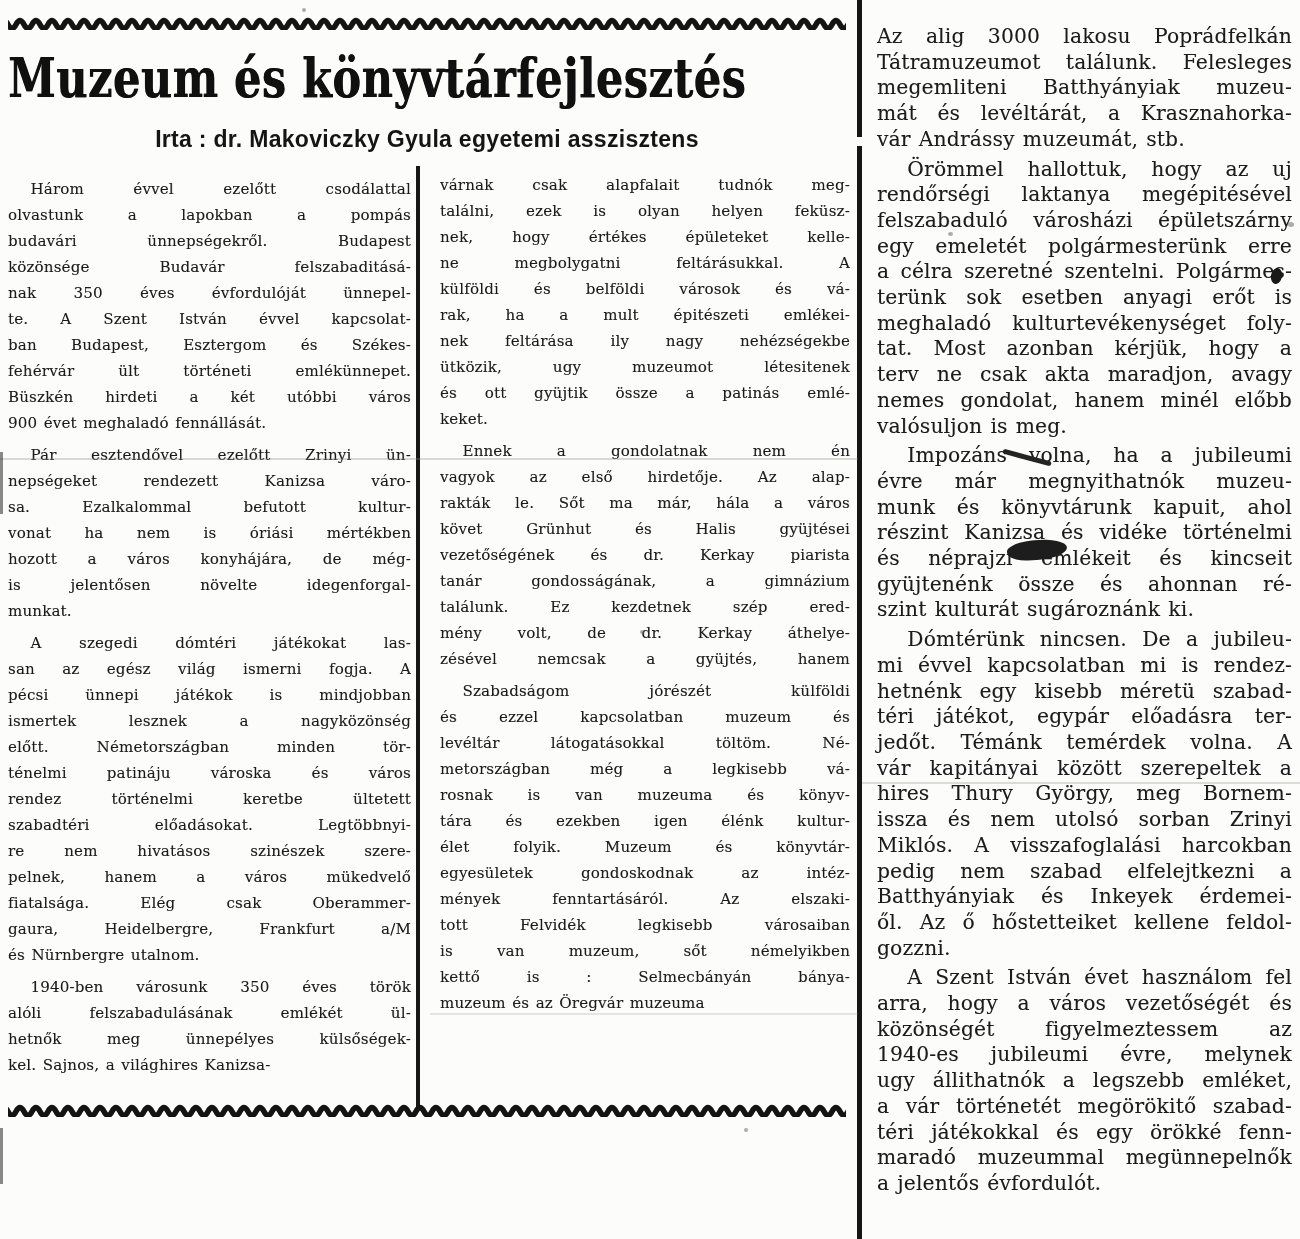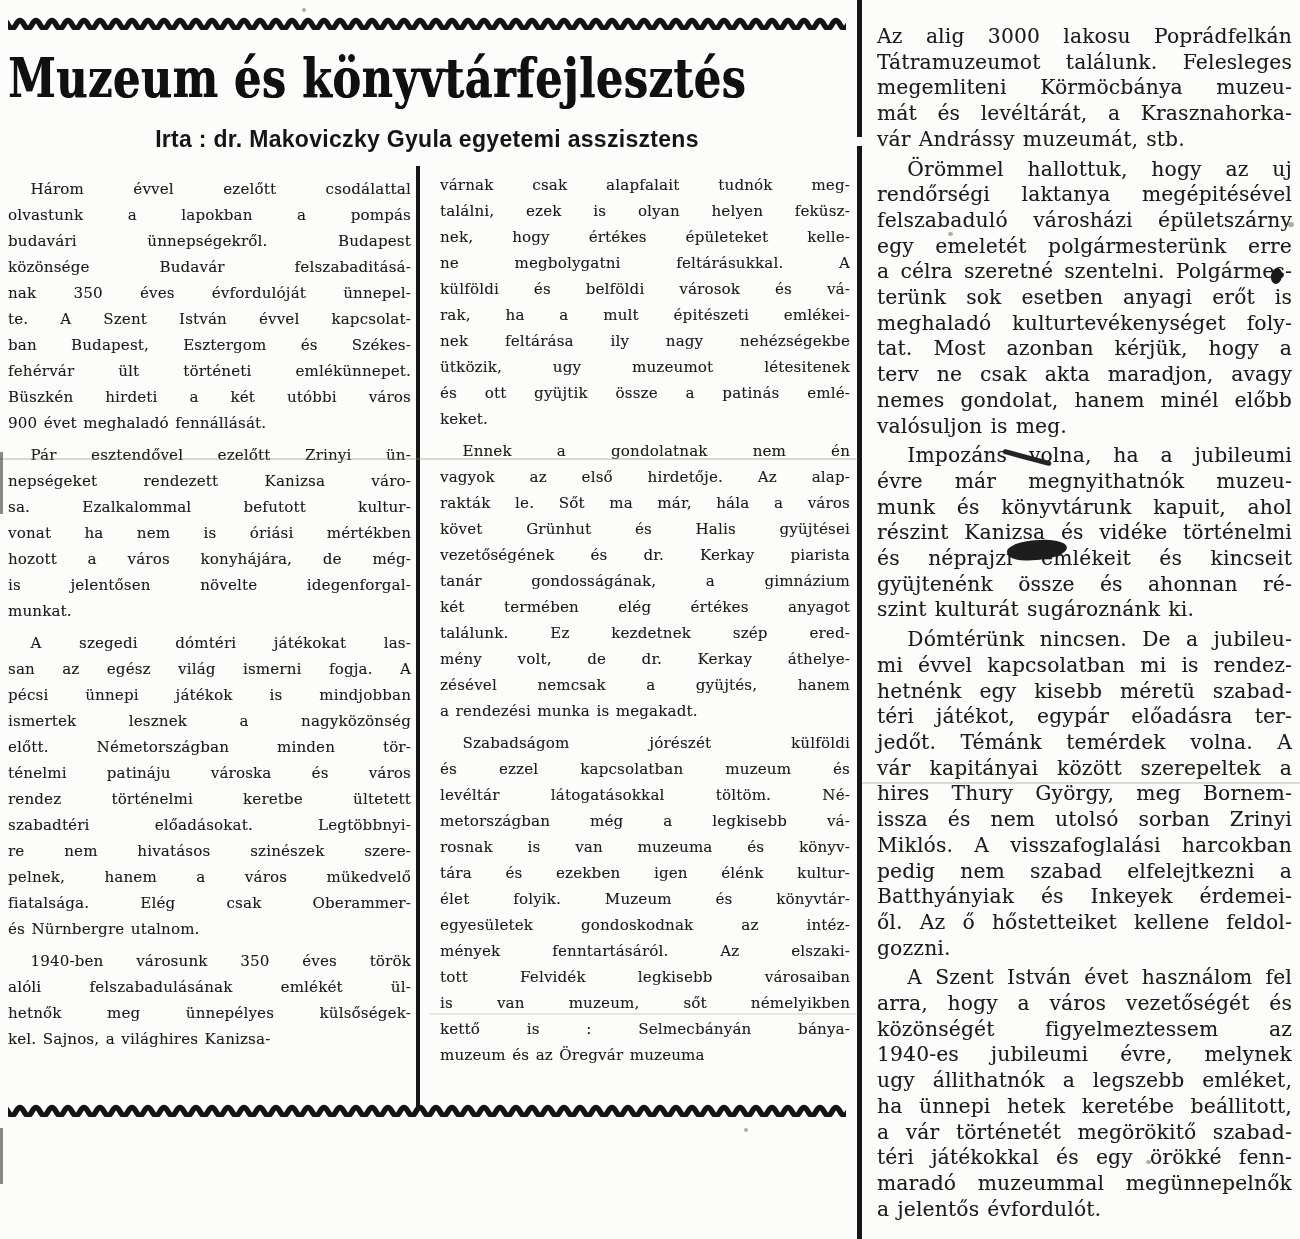--- a/index.html
+++ b/index.html
@@ -105,20 +105,21 @@
         <div class="tline">san az egész világ ismerni fogja. A</div>
         <div class="tline">pécsi ünnepi játékok is mindjobban</div>
         <div class="tline">ismertek lesznek a nagyközönség</div>
         <div class="tline">előtt. Németországban minden tör-</div>
         <div class="tline">ténelmi patináju városka és város</div>
         <div class="tline">rendez történelmi keretbe ültetett</div>
         <div class="tline">szabadtéri előadásokat. Legtöbbnyi-</div>
         <div class="tline">re nem hivatásos szinészek szere-</div>
         <div class="tline">pelnek, hanem a város mükedvelő</div>
         <div class="tline">fiatalsága. Elég csak Oberammer-</div>
+        <div class="tline">gaura, Heidelbergre, Frankfurt a/M</div>
         <div class="tline tlast">és Nürnbergre utalnom.</div>
       </div>
     <div class="para indent">
         <div class="tline">1940-ben városunk 350 éves török</div>
         <div class="tline">alóli felszabadulásának emlékét ül-</div>
         <div class="tline">hetnők meg ünnepélyes külsőségek-</div>
         <div class="tline tlast">kel. Sajnos, a világhires Kanizsa-</div>
       </div>
   </div>
 
@@ -137,25 +138,23 @@
         <div class="tline">és ott gyüjtik össze a patinás emlé-</div>
         <div class="tline tlast">keket.</div>
       </div>
     <div class="para indent">
         <div class="tline">Ennek a gondolatnak nem én</div>
         <div class="tline">vagyok az első hirdetője. Az alap-</div>
         <div class="tline">rakták le. Sőt ma már, hála a város</div>
         <div class="tline">követ Grünhut és Halis gyüjtései</div>
         <div class="tline">vezetőségének és dr. Kerkay piarista</div>
         <div class="tline">tanár gondosságának, a gimnázium</div>
-        <div class="tline">két termében elég értékes anyagot</div>
         <div class="tline">találunk. Ez kezdetnek szép ered-</div>
         <div class="tline">mény volt, de dr. Kerkay áthelye-</div>
         <div class="tline">zésével nemcsak a gyüjtés, hanem</div>
-        <div class="tline tlast">a rendezési munka is megakadt.</div>
       </div>
     <div class="para indent">
         <div class="tline">Szabadságom jórészét külföldi</div>
         <div class="tline">és ezzel kapcsolatban muzeum és</div>
         <div class="tline">levéltár látogatásokkal töltöm. Né-</div>
         <div class="tline">metországban még a legkisebb vá-</div>
         <div class="tline">rosnak is van muzeuma és könyv-</div>
         <div class="tline">tára és ezekben igen élénk kultur-</div>
         <div class="tline">élet folyik. Muzeum és könyvtár-</div>
         <div class="tline">egyesületek gondoskodnak az intéz-</div>
@@ -167,21 +166,21 @@
       </div>
   </div>
 
   <div class="vrule vrule-b1"></div>
   <div class="vrule vrule-b2"></div>
 
   <div class="col c3">
     <div class="para">
         <div class="tline">Az alig 3000 lakosu Poprádfelkán</div>
         <div class="tline">Tátramuzeumot találunk. Felesleges</div>
-        <div class="tline">megemliteni Körmöcbánya muzeu-</div>
+        <div class="tline">megemliteni Batthyányiak muzeu-</div>
         <div class="tline">mát és levéltárát, a Krasznahorka-</div>
         <div class="tline tlast">vár Andrássy muzeumát, stb.</div>
       </div>
     <div class="para indent">
         <div class="tline">Örömmel hallottuk, hogy az uj</div>
         <div class="tline">rendőrségi laktanya megépitésével</div>
         <div class="tline">felszabaduló városházi épületszárny</div>
         <div class="tline">egy emeletét polgármesterünk erre</div>
         <div class="tline">a célra szeretné szentelni. Polgármes-</div>
         <div class="tline">terünk sok esetben anyagi erőt is</div>
@@ -214,21 +213,20 @@
         <div class="tline">Batthyányiak és Inkeyek érdemei-</div>
         <div class="tline">ől. Az ő hőstetteiket kellene feldol-</div>
         <div class="tline tlast">gozzni.</div>
       </div>
     <div class="para indent">
         <div class="tline">A Szent István évet használom fel</div>
         <div class="tline">arra, hogy a város vezetőségét és</div>
         <div class="tline">közönségét figyelmeztessem az</div>
         <div class="tline">1940-es jubileumi évre, melynek</div>
         <div class="tline">ugy állithatnók a legszebb emléket,</div>
-        <div class="tline">ha ünnepi hetek keretébe beállitott,</div>
         <div class="tline">a vár történetét megörökitő szabad-</div>
         <div class="tline">téri játékokkal és egy örökké fenn-</div>
         <div class="tline">maradó muzeummal megünnepelnők</div>
         <div class="tline tlast">a jelentős évfordulót.</div>
       </div>
   </div>
 
   <svg class="wavy" style="left:8px;top:1101px;" width="838" height="16" aria-hidden="true">
     <defs>
       <pattern id="wp2" width="16" height="16" patternUnits="userSpaceOnUse">

